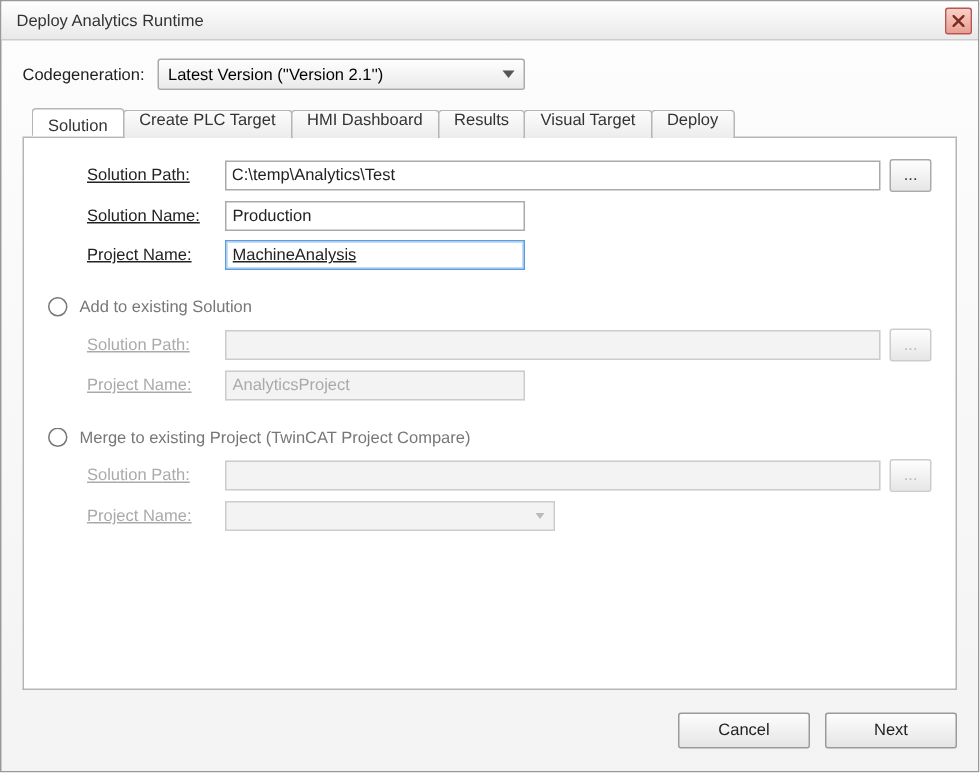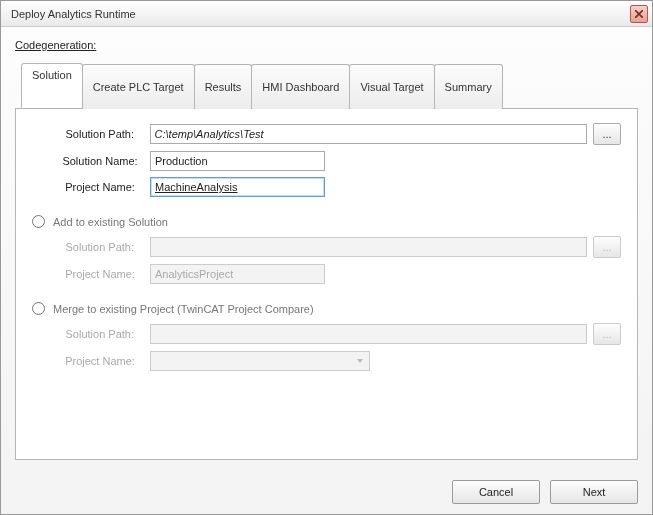--- a/index.html
+++ b/index.html
@@ -8,78 +8,82 @@
 .window { width: 653px; height: 515px; border: 1px solid #999; background: linear-gradient(#fdfdfd,#f3f3f3); display: flex; flex-direction: column; }
 
 .titlebar { height: 26px; background: linear-gradient(#fff,#e9e9e9); border-bottom: 1px solid #ccc; display: flex; align-items: center; padding: 0 4px 0 10px; }
 .titlebar .title { flex: 1; color: #333; }
 .titlebar .close { width: 18px; height: 18px; border: 1px solid #b55; background: linear-gradient(#f8d0c8,#e8a090); display: flex; align-items: center; justify-content: center; border-radius: 2px; cursor: pointer; }
 .titlebar .close svg { width: 8px; height: 8px; }
 
 .body { flex: 1; padding: 12px 14px 10px 14px; display: flex; flex-direction: column; }
 
 .row-codegen { display: flex; align-items: center; margin-bottom: 12px; }
-.row-codegen label { width: 90px; color: #222; text-decoration: underline; }
+.row-codegen label { width: 90px; color: #222; }
 .select { height: 21px; width: 245px; border: 1px solid #aaa; border-radius: 2px; background: linear-gradient(#fefefe,#eaeaea); display: flex; align-items: center; padding: 0 6px; position: relative; cursor: pointer; }
 .select .arrow { position: absolute; right: 6px; top: 7px; width: 0; height: 0; border-left: 4px solid transparent; border-right: 4px solid transparent; border-top: 5px solid #555; }
 
 .tabstrip { display: flex; border-bottom: 1px solid #b5b5b5; padding-left: 6px; }
-.tab { padding: 16px 10px; border: 1px solid #b5b5b5; border-bottom: none; background: linear-gradient(#fcfcfc,#ececec); margin-right: -1px; border-top-left-radius: 3px; border-top-right-radius: 3px; cursor: pointer; position: relative; top: 1px; color: #333; }
+.tab { padding: 0 10px; border: 1px solid #b5b5b5; border-bottom: none; background: linear-gradient(#fcfcfc,#ececec); margin-right: -1px; border-top-left-radius: 3px; border-top-right-radius: 3px; cursor: pointer; position: relative; top: 1px; color: #333; }
 .tab.active { background: #fff; border-bottom: 1px solid #fff; top: 0px; padding-top: 5px; }
 
 .tabpanel { flex: 1; border: 1px solid #b5b5b5; border-top: none; background: #fff; padding: 14px 16px; overflow: hidden; }
 
 .opt-group { margin-bottom: 18px; }
 .opt-head { display: flex; align-items: center; margin-bottom: 8px; }
 .opt-head input[type=radio] { margin-right: 8px; accent-color: #3a7bd5; }
 .opt-head span { color: #222; }
 .opt-head.dis span { color: #777; }
 
 .form-row { display: flex; align-items: center; margin-left: 26px; margin-bottom: 6px; }
-.form-row label { width: 92px; text-align: center; padding-right: 8px; color: #222; }
+.form-row label { width: 92px; text-align: left; padding-right: 8px; color: #222; text-decoration: underline; }
 .form-row.dis label { color: #aaa; }
 .txt { height: 20px; border: 1px solid #aaa; background: #fff; padding: 2px 4px; font-size: 11px; color: #222; }
 .txt:disabled { background: #f3f3f3; color: #aaa; border-color: #ccc; }
 .txt.selected { border-color: #5a9de0; box-shadow: inset 0 0 0 1px rgba(90,157,224,.35); text-decoration: underline; }
-.w-long { width: 440px; font-style: italic; }
-.w-med { width: 175px; }
+.w-long { width: 440px; }
+.w-med { width: 200px; }
 .btn-browse { width: 28px; height: 22px; margin-left: 6px; border: 1px solid #aaa; background: linear-gradient(#fefefe,#e6e6e6); border-radius: 2px; display: flex; align-items: center; justify-content: center; cursor: pointer; color: #333; }
 .btn-browse:disabled { color: #bbb; cursor: default; border-color: #ccc; }
 .combo-dis { height: 20px; width: 220px; border: 1px solid #ccc; background: #f3f3f3; display: flex; align-items: center; padding: 0 4px; position: relative; color: #aaa; }
 .combo-dis .arrow { position: absolute; right: 6px; top: 7px; width: 0; height: 0; border-left: 3px solid transparent; border-right: 3px solid transparent; border-top: 4px solid #bbb; }
 
-.footer { height: 44px; border-top: 0; display: flex; align-items: flex-end; justify-content: flex-end; padding: 0 14px 10px 14px; gap: 10px; }
+.footer { height: 44px; border-top: 0; display: flex; align-items: center; justify-content: flex-end; padding: 0 14px 10px 14px; gap: 10px; }
 .btn { width: 88px; height: 24px; border: 1px solid #9a9a9a; background: linear-gradient(#fdfdfd,#e5e5e5); border-radius: 2px; cursor: pointer; color: #222; display: flex; align-items: center; justify-content: center; }
 .btn:disabled { color: #aaa; cursor: default; border-color: #ccc; background: linear-gradient(#f7f7f7,#eee); }
 </style>
 </head>
 <body>
 
 <div class="window">
   <div class="titlebar">
     <span class="title">Deploy Analytics Runtime</span>
     <div class="close">
       <svg viewBox="0 0 8 8">
           <path d="M0 0 L8 8 M8 0 L0 8" stroke="#7a2a20" stroke-width="1.6"></path>
         </svg>
     </div>
   </div>
 
   <div class="body">
     <div class="row-codegen">
       <label>Codegeneration:</label>
+      <div class="select">
+        <span>Latest Version (''Version 2.1'')</span>
+        <div class="arrow"></div>
+      </div>
     </div>
 
     <div class="tabstrip">
       <div class="tab active">Solution</div>
       <div class="tab">Create PLC Target</div>
+      <div class="tab">HMI Dashboard</div>
       <div class="tab">Results</div>
-      <div class="tab">HMI Dashboard</div>
       <div class="tab">Visual Target</div>
-      <div class="tab">Summary</div>
+      <div class="tab">Deploy</div>
     </div>
 
     <div class="tabpanel">
 
       <div class="opt-group">
         <div class="form-row">
           <label>Solution Path:</label>
           <input class="txt w-long" value="C:\temp\Analytics\Test" style="">
           <button class="btn-browse">...</button>
         </div>

